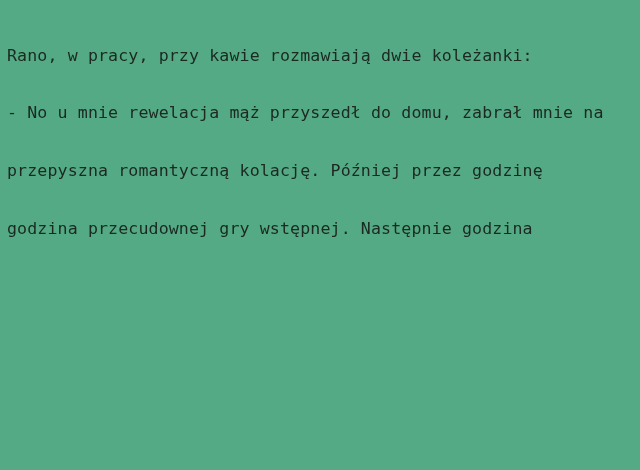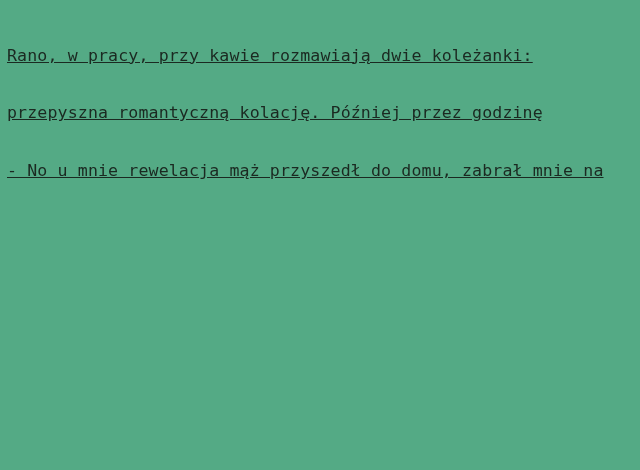--- a/index.html
+++ b/index.html
@@ -18,30 +18,30 @@
     padding: 7px 0 0 7px;
     font-family: "DejaVu Sans Mono", "Liberation Mono", monospace;
     font-size: 16.6px;
     line-height: 19.3px;
     letter-spacing: 0.12px;
     color: var(--fg, #1b2921);
     white-space: pre;
   }
   .line {
     height: 19.3px;
-    text-decoration: underline;
   }
 </style>
 </head>
 <body>
 
 <div class="joke">
   <div class="line">Rano, w pracy, przy kawie rozmawiają dwie koleżanki:</div>
+  <div class="line">- No u mnie rewelacja mąż przyszedł do domu, zabrał mnie na</div>
   <div class="line">przepyszna romantyczną kolację. Później przez godzinę</div>
-  <div class="line">- No u mnie rewelacja mąż przyszedł do domu, zabrał mnie na</div>
+  <div class="line">godzina przecudownej gry wstępnej. Następnie godzina</div>
   
   
   
   
   
   
   
   
   
   

